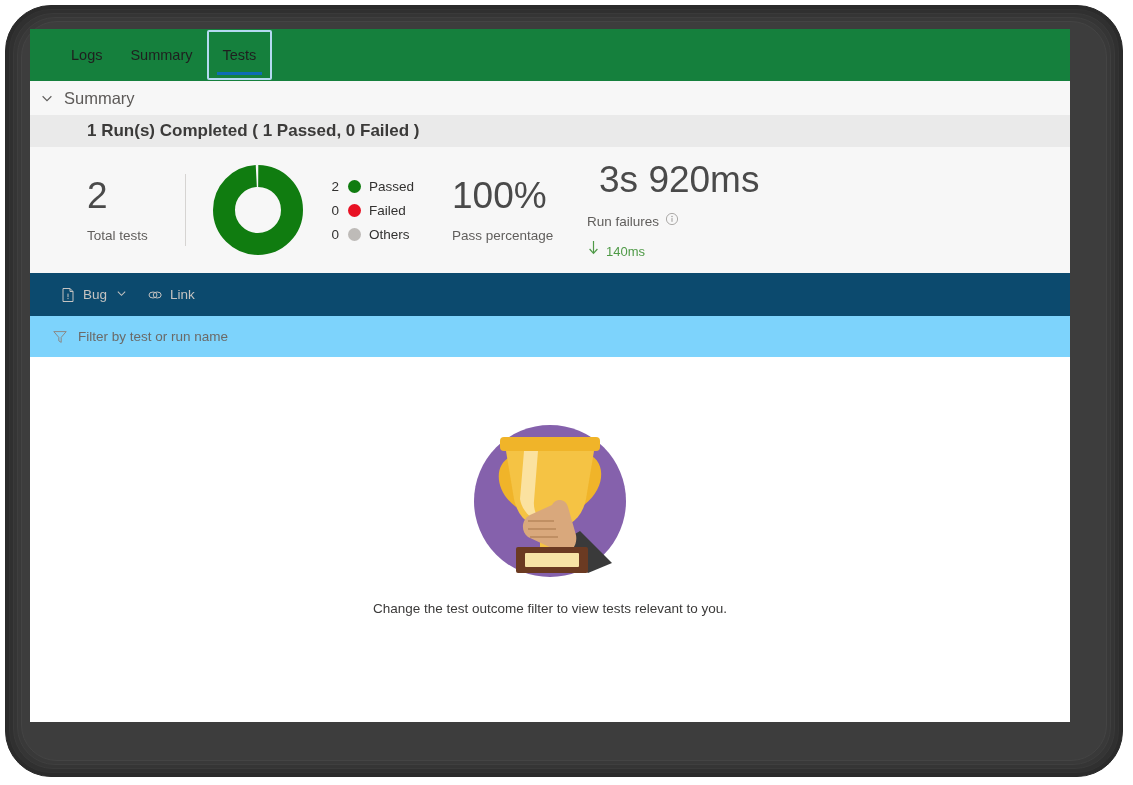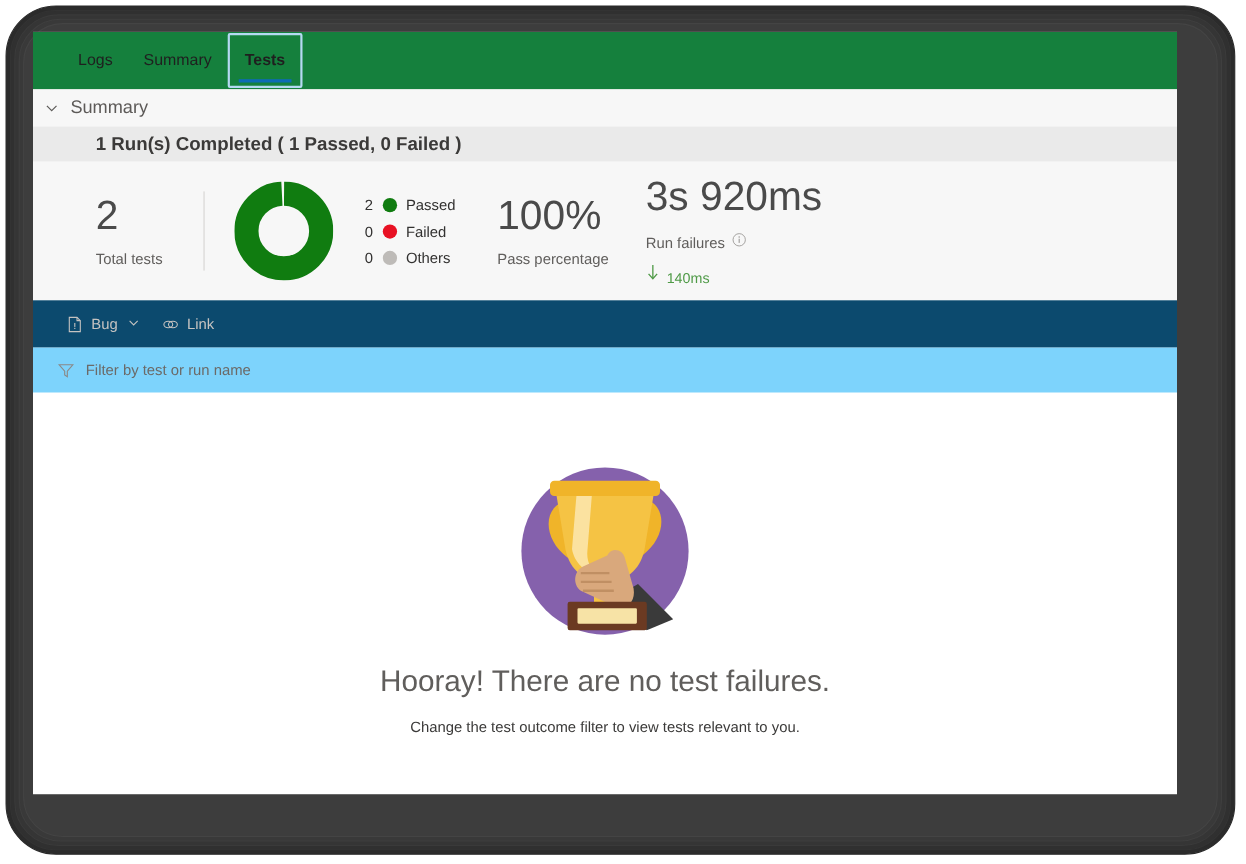--- a/index.html
+++ b/index.html
@@ -48,21 +48,21 @@
     font-size: 14.5px;
     color: #1f1f1f;
     cursor: pointer;
     position: relative;
   }
   .tab.selected {
     border: 2px solid #b5d9f2;
     border-radius: 2px;
     margin-top: 1px;
     margin-bottom: 1px;
-    font-weight: 700;
+    font-weight: 400;
   }
   .tab.selected::after {
     content: "";
     position: absolute;
     left: 8px; right: 8px; bottom: 3px;
     height: 3px;
     background: #0d6cb5;
   }
 
   
@@ -130,21 +130,21 @@
     color: #323130;
   }
   .legend-count { width: 16px; text-align: right; margin-right: 9px; color:#323130; }
   .dot { width: 13px; height: 13px; border-radius: 50%; margin-right: 8px; display:inline-block;}
   .legend-name { color:#323130; }
 
   .pct-block { margin-left: 38px; width: 135px; }
   .pct-num { font-size: 37px; color:#4a4a4a; font-weight: 300; line-height:1; }
 
   .dur-block { margin-left: 0px; }
-  .dur-num { font-size: 37px; color:#4a4a4a; font-weight: 300; line-height:1; white-space: nowrap;}
+  .dur-num { font-size: 37px; color:#4a4a4a; font-weight: 300; line-height:1; white-space: nowrap; margin-left: 12px;}
   .dur-label-row { display:flex; align-items:center; gap:6px; margin-top:14px;}
   .dur-label { font-size: 13.5px; color:#605e5c; }
   .info-icon { width: 14px; height: 14px; }
   .delta-row { display:flex; align-items:flex-end; gap:6px; margin-top: 10px; }
   .delta-text { font-size: 13px; color:#4f9a47; }
   .delta-arrow { width: 13px; height: 15px; }
 
   
   .toolbar {
     height: 43px;
@@ -369,18 +369,17 @@
 
           <path d="M108 108 L140 140 L116 150 L84 122 Z" fill="#3a3a3a"></path>
 
           <path d="M58 92 C50 96 48 108 56 114 L86 128 C98 132 106 124 104 112 L96 84 C94 76 84 74 80 82 Z" fill="#d9a87c"></path>
           <path d="M56 98 H82 M56 106 H84 M58 114 H86" stroke="#c08f63" stroke-width="2.2" fill="none"></path>
 
           <rect x="44" y="124" width="72" height="26" rx="2" fill="#6b3a22"></rect>
           <rect x="53" y="130" width="54" height="14" rx="1" fill="#f7e3a6"></rect>
         </svg>
       </span>
-      <div class="empty-title">Hooray! There are no test failures.</div>
       <div class="empty-sub">Change the test outcome filter to view tests relevant to you.</div>
     </div>
   </div>
 
 </div>
 
 </body></html>

